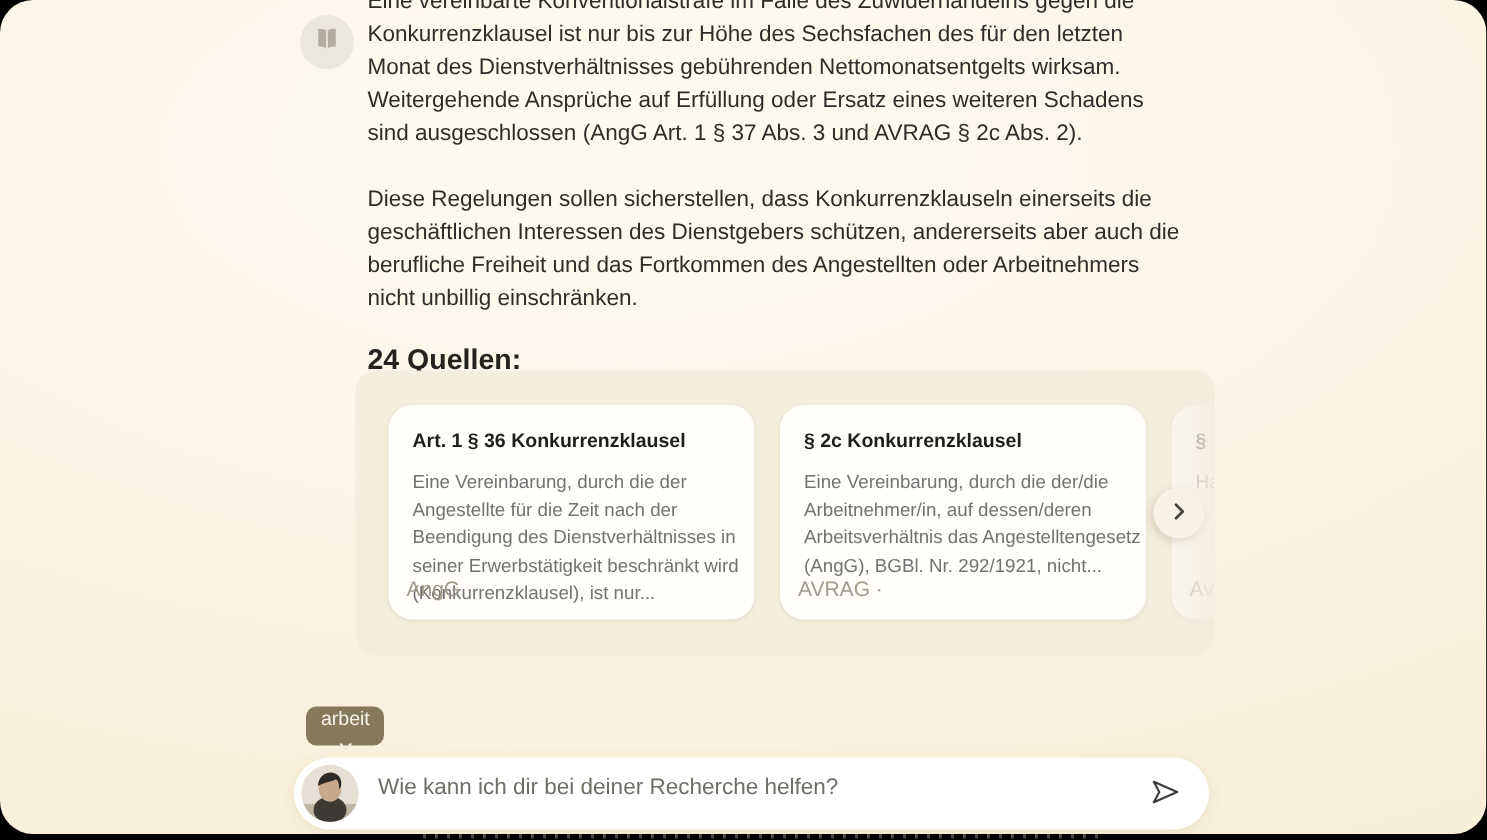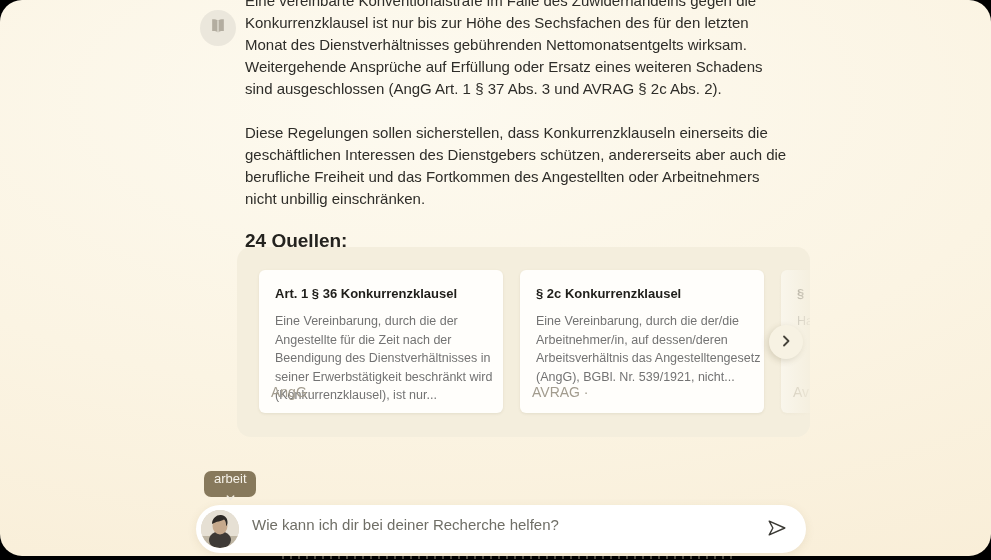--- a/index.html
+++ b/index.html
@@ -28,21 +28,21 @@
     margin-top: 20px; font-size: 19px; font-weight: bold; color: #24231f;
   }
 
   
   .sources-panel {
     position: absolute; left: 237px; top: 247px; width: 573px; height: 190px;
     background: #f4eedd; border-radius: 14px; overflow: hidden;
   }
   .source-card {
     position: absolute; top: 23px; width: 244px; height: 143px;
-    background: #fffefb; border-radius: 6px;
+    background: #fffefb; border-radius: 16px;
     box-shadow: 0 1px 3px rgba(90,75,40,0.10);
     padding: 16px 0 12px 16px;
   }
   .source-card.c0 { left: 22px; }
   .source-card.c1 { left: 283px; }
   .source-card.c2 { left: 544px; opacity: 0.75; }
   .source-card h3 { font-size: 13px; line-height: 16px; color: #1f1e1a; margin-bottom: 10px; }
   .source-card .excerpt { font-size: 12.5px; line-height: 18.5px; color: #737373; }
   .source-card .src { position: absolute; left: 12px; bottom: 13px; font-size: 14px; color: #a29c8e; }
   .panel-fade {
@@ -118,21 +118,21 @@
   </div>
 
   <div class="sources-panel">
     <div class="source-card c0">
       <h3>Art. 1 § 36 Konkurrenzklausel</h3>
       <div class="excerpt">Eine Vereinbarung, durch die der Angestellte für die Zeit nach der Beendigung des Dienstverhältnisses in seiner Erwerbstätigkeit beschränkt wird (Konkurrenzklausel), ist nur...</div>
       <div class="src">AngG ·</div>
     </div>
     <div class="source-card c1">
       <h3>§ 2c Konkurrenzklausel</h3>
-      <div class="excerpt">Eine Vereinbarung, durch die der/die Arbeitnehmer/in, auf dessen/deren Arbeitsverhältnis das Angestelltengesetz (AngG), BGBl. Nr. 539/1921, nicht...</div>
+      <div class="excerpt">Eine Vereinbarung, durch die der/die Arbeitnehmer/in, auf dessen/deren Arbeitsverhältnis das Angestelltengesetz (AngG), BGBl. Nr. 292/1921, nicht...</div>
       <div class="src">AVRAG ·</div>
     </div>
     <div class="source-card c2">
       <h3>§</h3>
       <div class="excerpt">Ha Ve e oc</div>
       <div class="src">Av</div>
     </div>
     <div class="panel-fade"></div>
   </div>
 

